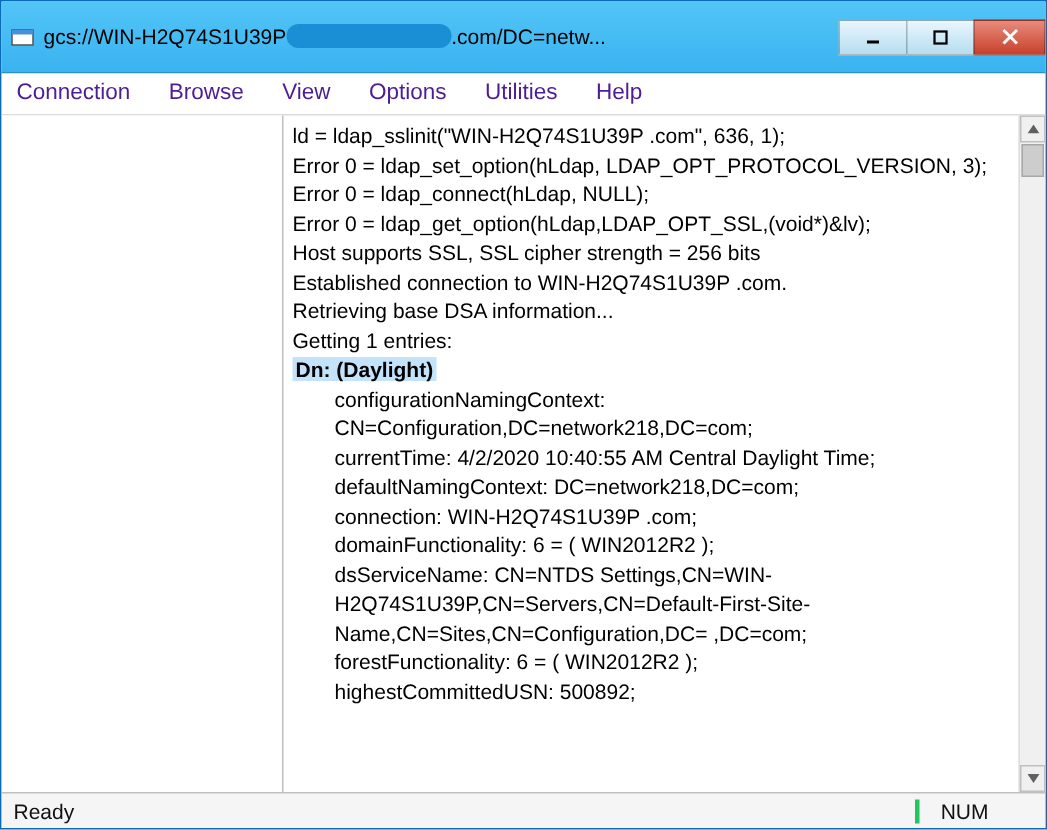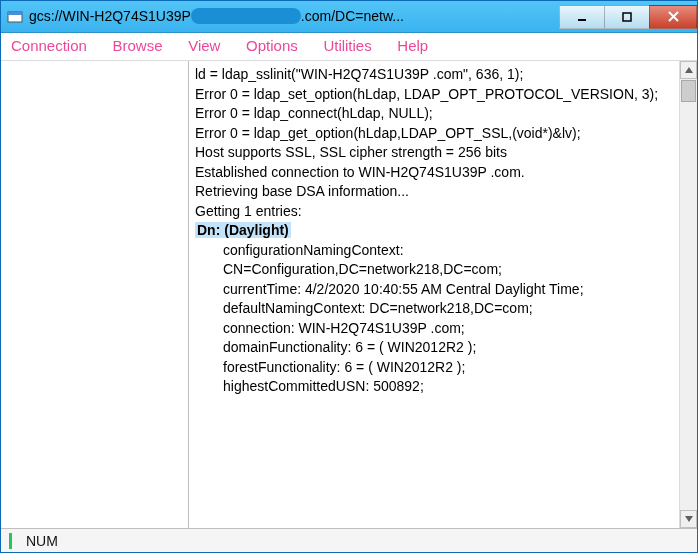--- a/index.html
+++ b/index.html
@@ -9,21 +9,21 @@
       background: #fff;
       width: 698px;
       height: 553px;
       overflow: hidden;
       display: flex;
       flex-direction: column;
       border: 1px solid #0a6ab5;
     }
     .titlebar {
       background: linear-gradient(to bottom, #52c5f7, #3ab3f0);
-      height: 32px;
+      height: 48px;
       display: flex;
       align-items: center;
       padding-left: 6px;
       border-bottom: 1px solid #2a90c8;
     }
     .titlebar .app-icon {
       width: 16px; height: 16px;
       margin-right: 6px;
       display: flex; align-items: center; justify-content: center;
     }
@@ -63,21 +63,21 @@
     }
     .menubar {
       background: #fff;
       padding: 4px 10px 6px 10px;
       border-bottom: 1px solid #dcdcdc;
     }
     .menubar span {
       display: inline-block;
       margin-right: 22px;
       font-size: 15px;
-      color: #ec4899;
+      color: #4c1d95;
       cursor: default;
     }
     .workspace {
       flex: 1;
       display: flex;
       min-height: 0;
     }
     .left-pane {
       width: 188px;
       border-right: 1px solid #bfbfbf;
@@ -196,20 +196,21 @@
       <span class="line">Host supports SSL, SSL cipher strength = 256 bits</span>
       <span class="line">Established connection to WIN-H2Q74S1U39P                    .com.</span>
       <span class="line">Retrieving base DSA information...</span>
       <span class="line">Getting 1 entries:</span>
       <span class="line"><span class="highlight">Dn: (Daylight)</span></span>
       <span class="line pad1">configurationNamingContext: CN=Configuration,DC=network218,DC=com;</span>
       <span class="line pad1">currentTime: 4/2/2020 10:40:55 AM Central Daylight Time;</span>
       <span class="line pad1">defaultNamingContext: DC=network218,DC=com;</span>
       <span class="line pad1">connection: WIN-H2Q74S1U39P                             .com;</span>
       <span class="line pad1">domainFunctionality: 6 = ( WIN2012R2 );</span>
+      <span class="line pad1">dsServiceName: CN=NTDS Settings,CN=WIN-H2Q74S1U39P,CN=Servers,CN=Default-First-Site-Name,CN=Sites,CN=Configuration,DC=              ,DC=com;</span>
       <span class="line pad1">forestFunctionality: 6 = ( WIN2012R2 );</span>
       <span class="line pad1">highestCommittedUSN: 500892;</span>
     </div>
     <div class="scrollbar">
       <div class="scrollbtn">
         <svg width="8" height="6">
             <polygon points="4,0 8,6 0,6" fill="#606060"></polygon>
           </svg>
       </div>
       <div class="scrollthumb"></div>
@@ -217,14 +218,15 @@
       <div class="scrollbtn">
         <svg width="8" height="6">
             <polygon points="0,0 8,0 4,6" fill="#606060"></polygon>
           </svg>
       </div>
     </div>
   </div>
 </div>
 
 <div class="statusbar">
+  <span class="status-left">Ready</span>
   <span class="status-num">NUM</span>
 </div>
 
 </body></html>

